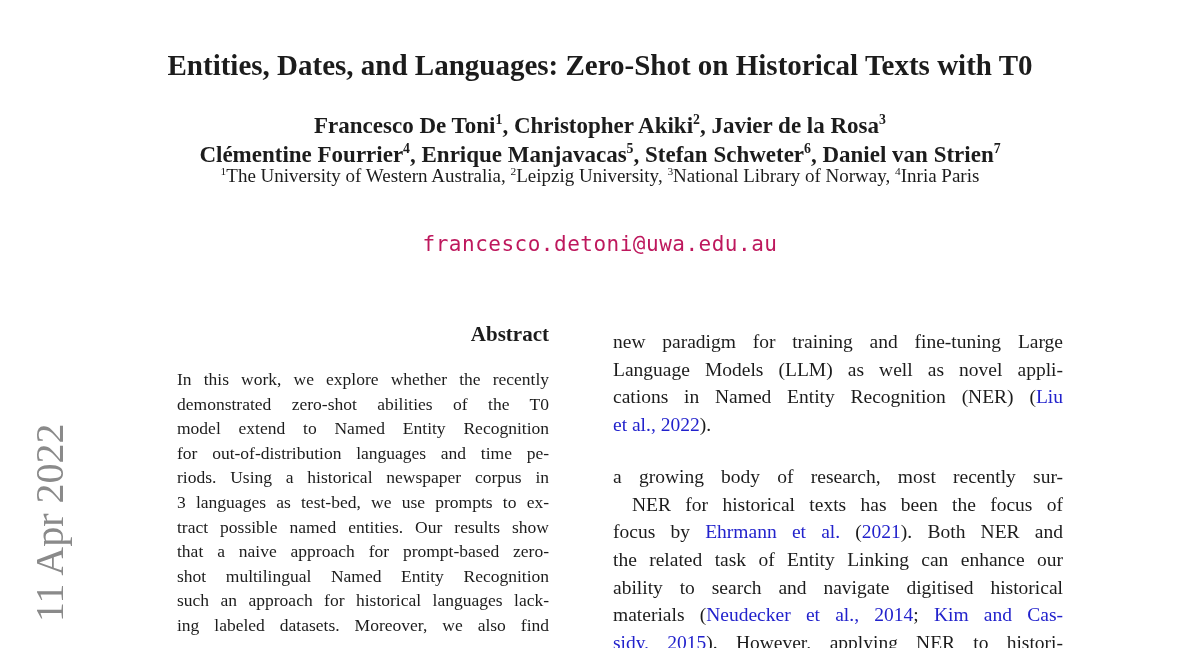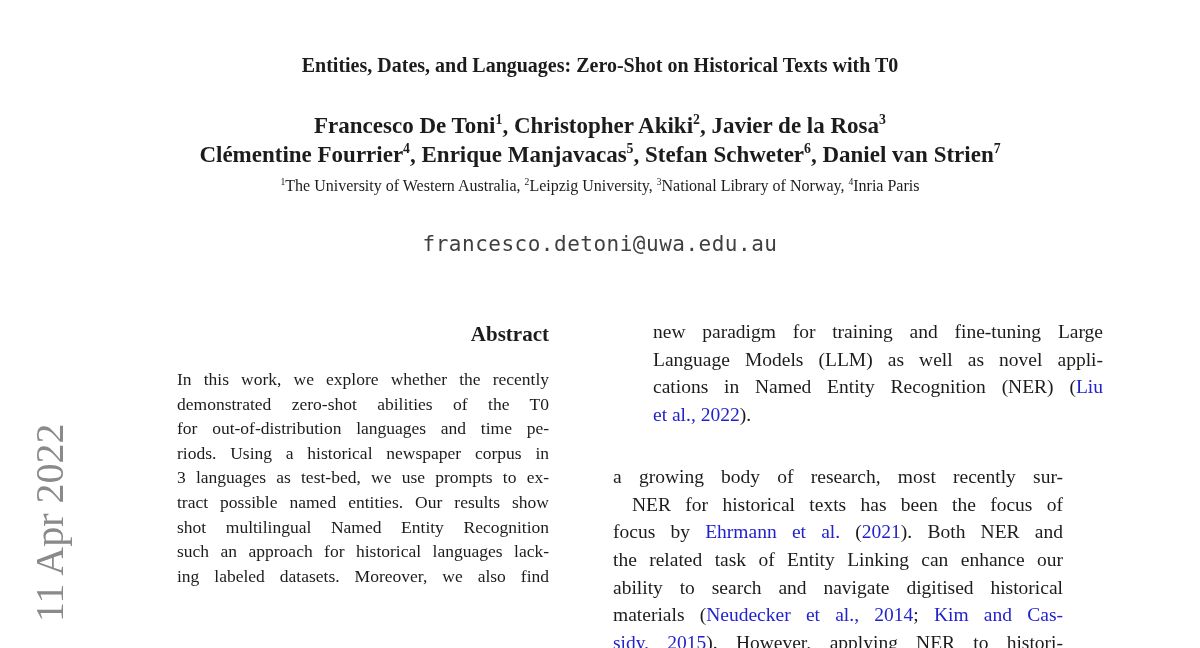--- a/index.html
+++ b/index.html
@@ -7,46 +7,46 @@
     position:relative;width:1200px;height:648px;background:#ffffff;overflow:hidden;
     font-family:"Liberation Serif","DejaVu Serif",serif;color:#1c1c1c;
   }
   
   .stamp-date{
     position:absolute;left:26px;top:622px;transform-origin:0 0;transform:rotate(-90deg);
     font-size:40px;white-space:nowrap;color:var(--stamp,#8a8a8a);
   }
   .title{
     position:absolute;left:0;top:49px;width:100%;text-align:center;
-    font-size:20px;font-weight:bold;line-height:32px;
+    font-size:29px;font-weight:bold;line-height:32px;
   }
   .authors{
     position:absolute;left:0;top:112px;width:100%;text-align:center;
     font-size:23px;font-weight:bold;line-height:28.5px;
   }
   .affils{
-    position:absolute;left:0;top:173px;width:100%;text-align:center;
-    font-size:16px;line-height:26px;
+    position:absolute;left:0;top:163px;width:100%;text-align:center;
+    font-size:19px;line-height:26px;
   }
   sup{font-size:60%;line-height:0;}
   .email{
     position:absolute;left:0;top:232px;width:100%;text-align:center;
     font-family:"DejaVu Sans Mono","Liberation Mono",monospace;
-    font-size:21px;color:#404040;letter-spacing:0.5px;
+    font-size:21px;color:#be185d;letter-spacing:0.5px;
   }
   .abstract-heading{
     position:absolute;left:177px;top:322px;width:372px;text-align:right;
     font-size:21px;font-weight:bold;
   }
   .abstract-body{
     position:absolute;left:177px;top:367px;width:372px;font-size:17.5px;
   }
   .abstract-body .line{height:24.6px;line-height:24.6px;}
   .col-right{position:absolute;left:613px;width:450px;font-size:19.5px;}
-  .para1{top:318px;margin-left:40px;}
+  .para1{top:328px;}
   .para2{top:463px;}
   .col-right .line{height:27.7px;line-height:27.7px;}
   .just .line{text-align:justify;text-align-last:justify;}
   .just .line.no-just{text-align-last:left;}
   .line.indent{padding-left:19px;}
   .center-lines .line{text-align:center;}
   .cite{color:var(--link,#2222cc);}
 </style>
 </head>
 <body>
@@ -66,24 +66,26 @@
       <div class="line"><sup>1</sup><span>The University of Western Australia, </span><sup>2</sup><span>Leipzig University, </span><sup>3</sup><span>National Library of Norway, </span><sup>4</sup><span>Inria Paris</span></div>
     </div>
 
   <div class="email">francesco.detoni@uwa.edu.au</div>
 
   <div class="abstract-heading">Abstract</div>
 
   <div class="abstract-body just">
       <div class="line"><span>In this work, we explore whether the recently</span></div>
       <div class="line"><span>demonstrated zero-shot abilities of the T0</span></div>
+      <div class="line"><span>model extend to Named Entity Recognition</span></div>
       <div class="line"><span>for out-of-distribution languages and time pe-</span></div>
       <div class="line"><span>riods. Using a historical newspaper corpus in</span></div>
       <div class="line"><span>3 languages as test-bed, we use prompts to ex-</span></div>
       <div class="line"><span>tract possible named entities. Our results show</span></div>
+      <div class="line"><span>that a naive approach for prompt-based zero-</span></div>
       <div class="line"><span>shot multilingual Named Entity Recognition</span></div>
       <div class="line"><span>such an approach for historical languages lack-</span></div>
       <div class="line"><span>ing labeled datasets. Moreover, we also find</span></div>
     </div>
 
   <div class="col-right para1 just">
       <div class="line"><span>new paradigm for training and fine-tuning Large</span></div>
       <div class="line"><span>Language Models (LLM) as well as novel appli-</span></div>
       <div class="line"><span>cations in Named Entity Recognition (NER) (</span><span class="cite">Liu</span></div>
       <div class="line no-just"><span class="cite">et al., 2022</span><span>).</span></div>

